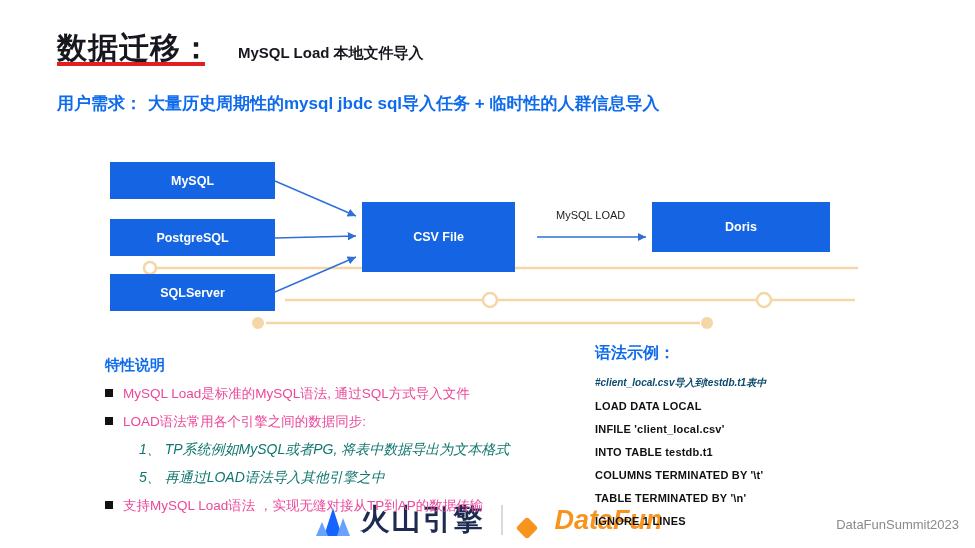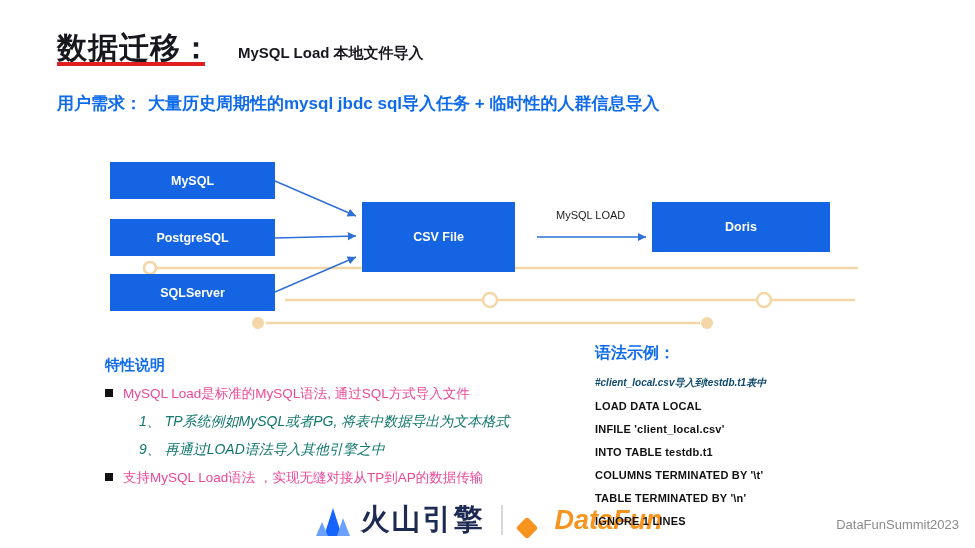--- a/index.html
+++ b/index.html
@@ -103,22 +103,26 @@
       <line x1="537" y1="237" x2="646" y2="237" marker-end="url(#ah)"></line>
     </g>
   </svg>
 
   <div class="features">
     <h3>特性说明</h3>
     <div class="feat-item">
       <span class="sq"></span>
       <span>MySQL Load是标准的MySQL语法, 通过SQL方式导入文件</span>
     </div>
+    <div class="feat-item">
+      <span class="sq"></span>
+      <span>LOAD语法常用各个引擎之间的数据同步:</span>
+    </div>
     <div class="feat-sub">1、 TP系统例如MySQL或者PG, 将表中数据导出为文本格式</div>
-    <div class="feat-sub">9、 再通过LOAD语法导入其他引擎之中</div>
+    <div class="feat-sub">5、 再通过LOAD语法导入其他引擎之中</div>
     <div class="feat-item">
       <span class="sq"></span>
       <span>支持MySQL Load语法 ，实现无缝对接从TP到AP的数据传输</span>
     </div>
   </div>
 
   <div class="syntax">
     <h3>语法示例：</h3>
     <div class="comment">#client_local.csv导入到testdb.t1表中</div>
     <div class="code-line">LOAD DATA LOCAL</div>

